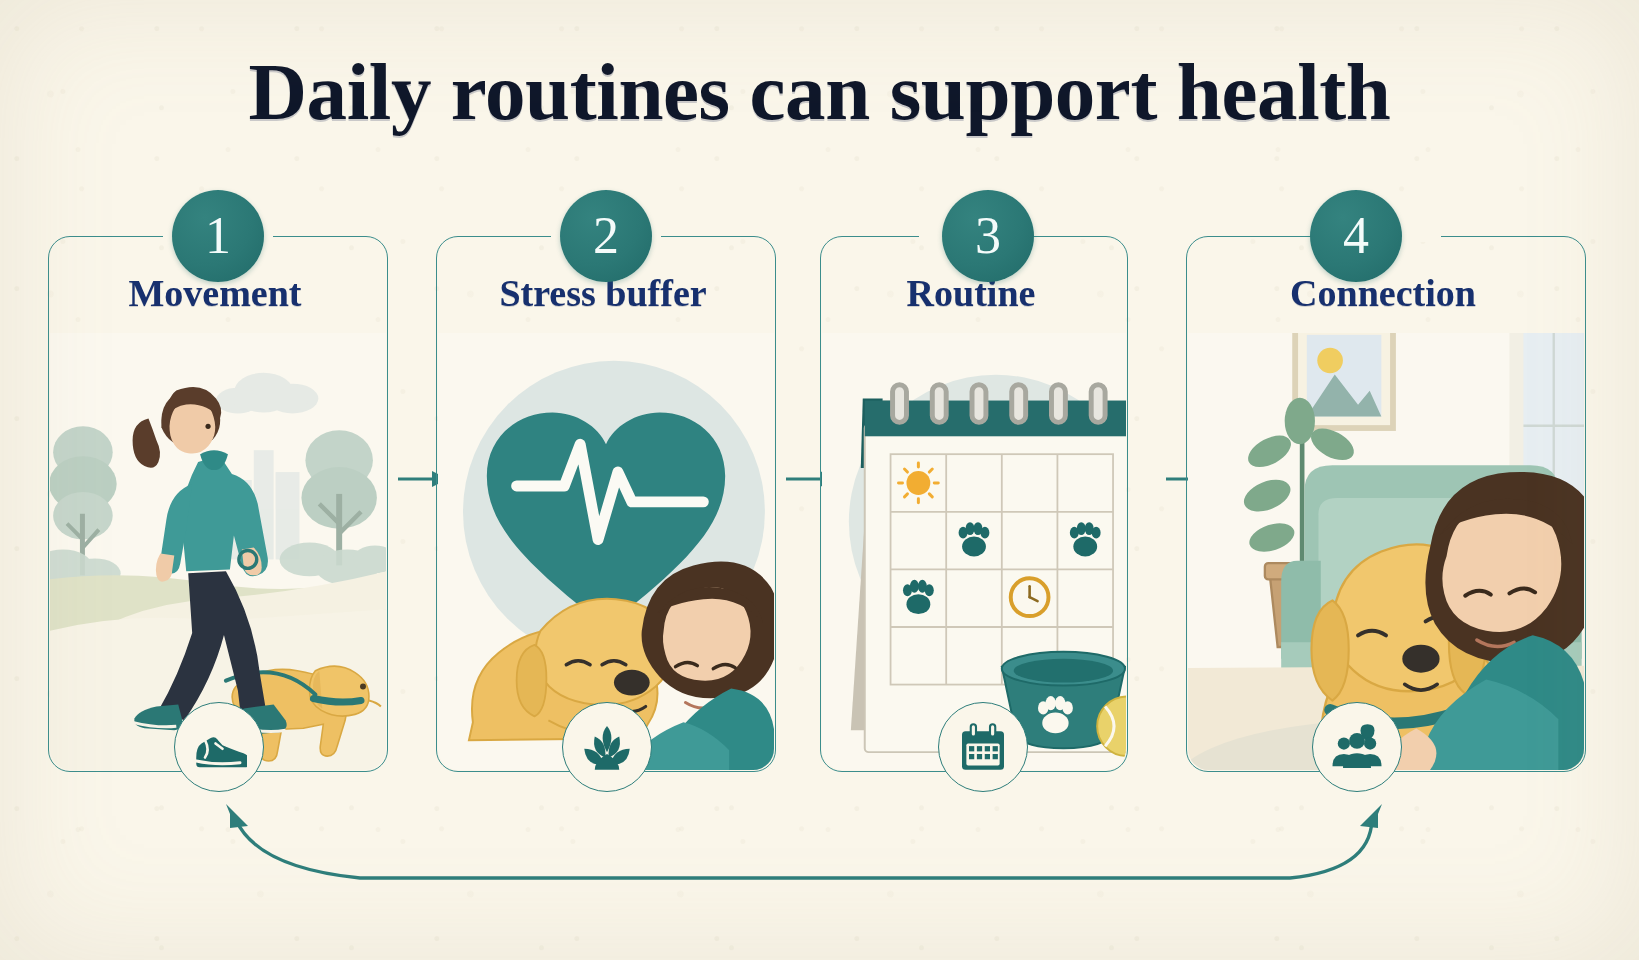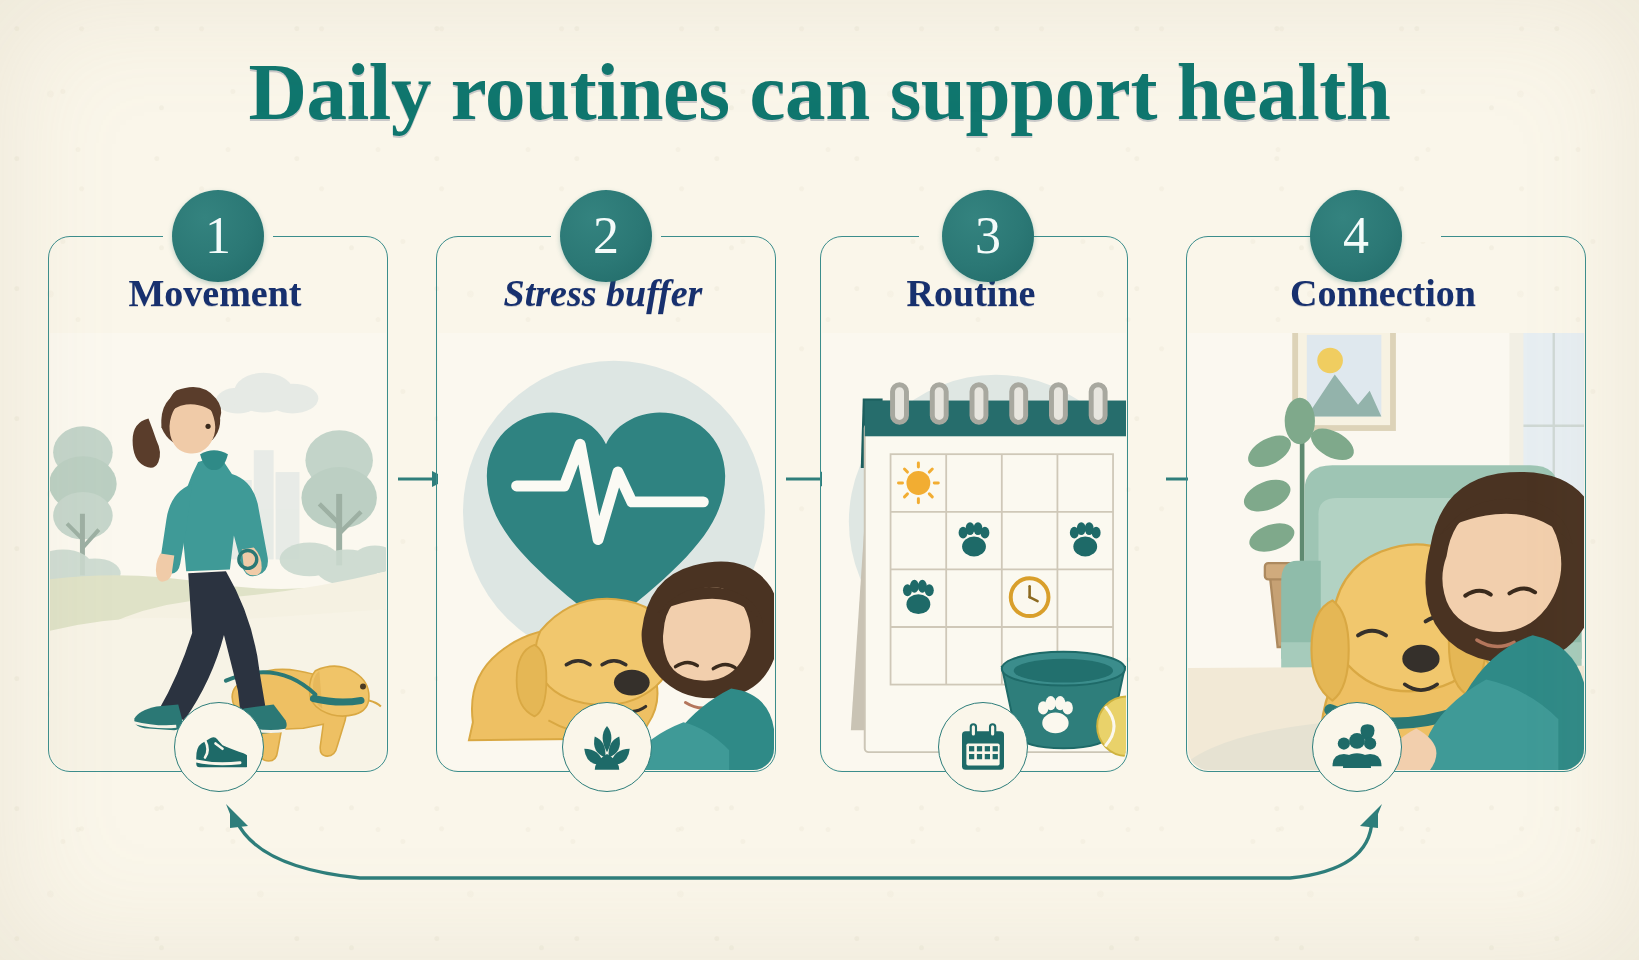--- a/index.html
+++ b/index.html
@@ -26,21 +26,21 @@
     position:absolute;inset:0;pointer-events:none;
     box-shadow:inset 0 0 120px rgba(170,155,120,.16);
   }
 
   
   #title{
     position:absolute;left:0;right:0;top:52px;
     text-align:center;
     font-size:81px;line-height:1;
     font-weight:700;
-    color:#0f766e;
+    color:#0f172a;
     letter-spacing:-.4px;
     text-shadow:0 2px 0 rgba(10,25,70,.20);
     white-space:nowrap;
   }
 
   
   .card{
     position:absolute;top:236px;height:536px;
     border:1.6px solid #3b8d8c;
     border-radius:22px;
@@ -185,21 +185,21 @@
     </svg>
   </div>
 </div>
 <div class="badge" style="left:172px;">1</div>
 
 <svg class="conn" style="left:396px;" viewBox="0 0 56 26">
   <path d="M2 13 H44" stroke="#2e7e7b" stroke-width="3.2" fill="none"></path>
   <path d="M36 5 L52 13 L36 21 Z" fill="#2e7e7b"></path>
 </svg>
 
-<div class="card" style="left:436px;width:340px;font-style:italic;">
+<div class="card" style="left:436px;width:340px;">
   <div class="notch"></div>
   <div class="step-label">Stress buffer</div>
 
   <div class="illus">
     <svg viewBox="0 0 340 440" preserveAspectRatio="xMidYMid slice">
       <rect x="0" y="0" width="340" height="440" fill="#fbf8ef"></rect>
       <circle cx="178" cy="180" r="152" fill="#dde6e3"></circle>
       <path d="M170 296 C 94 236 50 196 50 144 C 50 104 82 80 116 80 C 140 80 162 94 170 112 C 178 94 200 80 224 80 C 258 80 290 104 290 144 C 290 196 246 236 170 296 Z" fill="#2f8381"></path>
       <path d="M80 154 H128 L144 112 L162 208 L182 140 L196 170 H268" stroke="#fbfaf4" stroke-width="11" fill="none" stroke-linecap="round" stroke-linejoin="round"></path>
 

